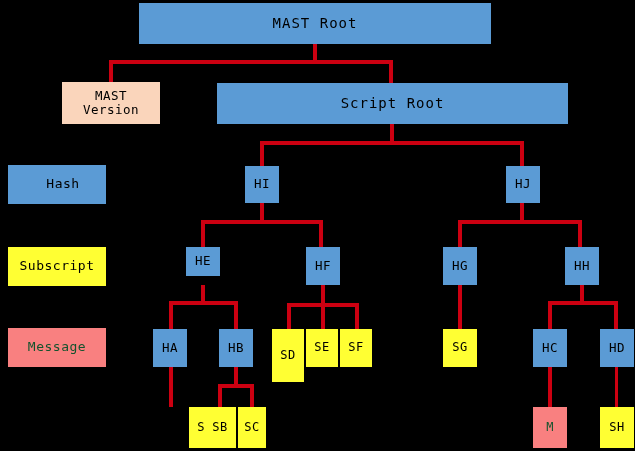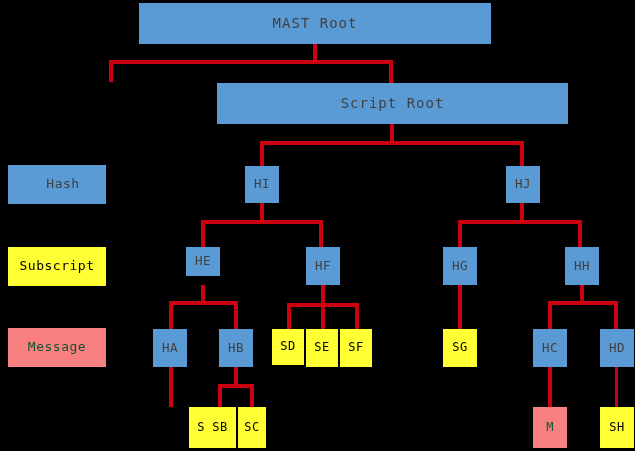--- a/index.html
+++ b/index.html
@@ -14,21 +14,21 @@
     position:absolute;
     box-sizing:border-box;
     display:flex;
     align-items:center;
     justify-content:center;
     text-align:center;
     line-height:1.15;
     z-index:3;
     white-space:pre;
   }
-  .hash{background:#5b9bd5;color:#404040;}
+  .hash{background:#5b9bd5;color:#000000;}
   .subscript{background:#ffff33;color:#000000;}
   .message{background:#f98080;color:#14532d;}
   .version{background:#fad5bb;color:#000000;}
   .legend{font-size:13px;letter-spacing:0.5px;}
   .big{font-size:14px;letter-spacing:1px;}
   .mid{font-size:12.5px;letter-spacing:0.5px;}
   .sm{font-size:12px;letter-spacing:0.5px;}
   .edge{position:absolute;background:#cc0011;z-index:1;}
 </style>
 </head>
@@ -82,33 +82,35 @@
 
   <div class="edge" style="left: 548px; top: 367px; width: 4px; height: 40px; background: rgb(204, 0, 17);"></div>
 
   <div class="edge" style="left: 615px; top: 367px; width: 3px; height: 40px; background: rgb(204, 0, 17);"></div>
 
   <div class="node hash legend" style="left: 8px; top: 165px; width: 98px; height: 39px; background: rgb(91, 155, 213); padding-left: 12px;">Hash</div>
   <div class="node subscript legend" style="left: 8px; top: 247px; width: 98px; height: 39px; background: rgb(255, 255, 51);">Subscript</div>
   <div class="node message legend" style="left: 8px; top: 328px; width: 98px; height: 39px; background: rgb(249, 128, 128);">Message</div>
 
   <div class="node hash big" style="left: 139px; top: 3px; width: 352px; height: 41px; background: rgb(91, 155, 213);">MAST Root</div>
+  <div class="node version mid" style="left: 62px; top: 82px; width: 98px; height: 42px; background: rgb(250, 213, 187);">MAST
+Version</div>
   <div class="node hash big" style="left: 217px; top: 83px; width: 351px; height: 41px; background: rgb(91, 155, 213);">Script Root</div>
 
   <div class="node hash mid" style="left: 245px; top: 166px; width: 34px; height: 37px; background: rgb(91, 155, 213);">HI</div>
   <div class="node hash mid" style="left: 506px; top: 166px; width: 34px; height: 37px; background: rgb(91, 155, 213);">HJ</div>
 
   <div class="node hash mid" style="left: 186px; top: 247px; width: 34px; height: 29px; background: rgb(91, 155, 213);">HE</div>
   <div class="node hash mid" style="left: 306px; top: 247px; width: 34px; height: 38px; background: rgb(91, 155, 213);">HF</div>
   <div class="node hash mid" style="left: 443px; top: 247px; width: 34px; height: 38px; background: rgb(91, 155, 213);">HG</div>
   <div class="node hash mid" style="left: 565px; top: 247px; width: 34px; height: 38px; background: rgb(91, 155, 213);">HH</div>
 
   <div class="node hash mid" style="left: 153px; top: 329px; width: 34px; height: 38px; background: rgb(91, 155, 213);">HA</div>
   <div class="node hash mid" style="left: 219px; top: 329px; width: 34px; height: 38px; background: rgb(91, 155, 213);">HB</div>
-  <div class="node subscript sm" style="left: 272px; top: 329px; width: 32px; height: 36px; background: rgb(255, 255, 51);">SD</div>
+  <div class="node subscript sm" style="left: 272px; top: 329px; width: 32px; height: 53px; background: rgb(255, 255, 51);">SD</div>
   <div class="node subscript sm" style="left: 306px; top: 329px; width: 32px; height: 38px; background: rgb(255, 255, 51);">SE</div>
   <div class="node subscript sm" style="left: 340px; top: 329px; width: 32px; height: 38px; background: rgb(255, 255, 51);">SF</div>
   <div class="node subscript sm" style="left: 443px; top: 329px; width: 34px; height: 38px; background: rgb(255, 255, 51);">SG</div>
   <div class="node hash mid" style="left: 533px; top: 329px; width: 34px; height: 38px; background: rgb(91, 155, 213);">HC</div>
   <div class="node hash mid" style="left: 600px; top: 329px; width: 34px; height: 38px; background: rgb(91, 155, 213);">HD</div>
 
   <div class="node subscript sm" style="left: 153px; top: 407px; width: 32px; height: 41px; background: rgb(255, 255, 51); margin-left: 36px;">SA</div>
   <div class="node subscript sm" style="left: 204px; top: 407px; width: 32px; height: 41px; background: rgb(255, 255, 51);">SB</div>
   <div class="node subscript sm" style="left: 238px; top: 407px; width: 28px; height: 41px; background: rgb(255, 255, 51);">SC</div>
   <div class="node message sm" style="left: 533px; top: 407px; width: 34px; height: 41px; background: rgb(249, 128, 128);">M</div>

